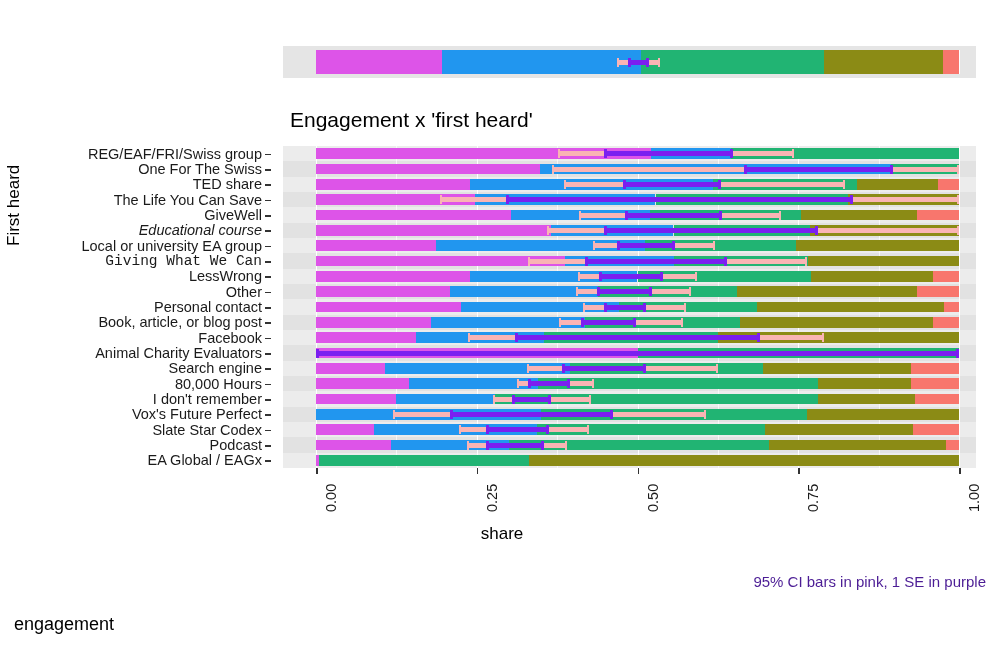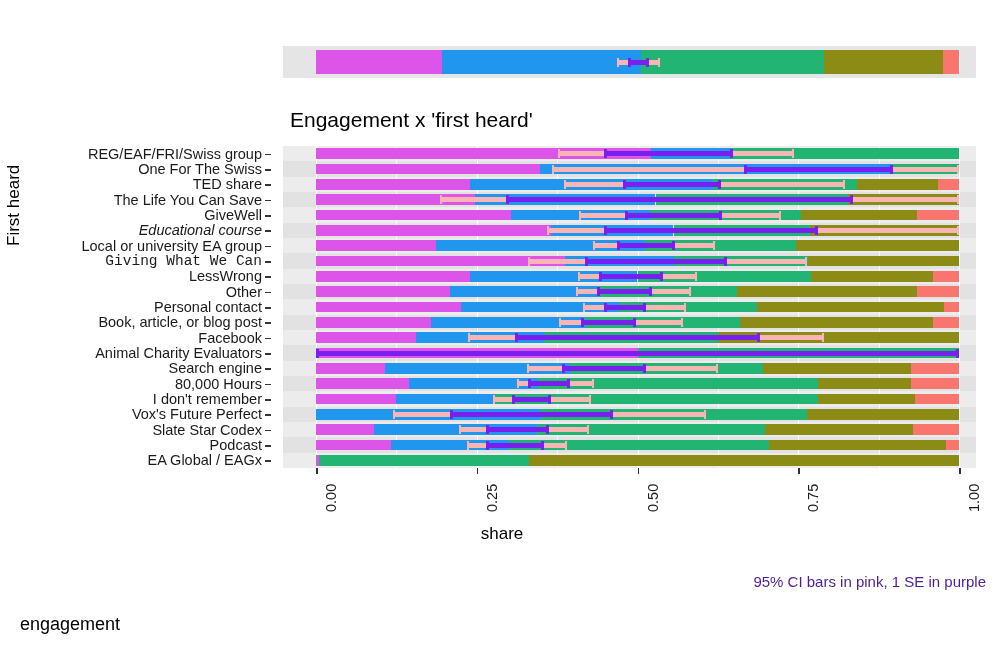--- a/index.html
+++ b/index.html
@@ -36,21 +36,21 @@
   #ytitle{position:absolute;left:4px;top:246px;transform:rotate(-90deg);transform-origin:left top;font-size:17px;color:#000;white-space:nowrap;}
 
   
   #xaxis{position:absolute;left:316px;top:468px;width:643px;height:60px;}
   .xtick{position:absolute;top:0;width:1.5px;height:6px;background:#333;}
   .xtlab{position:absolute;top:10px;font-size:14.5px;color:#1a1a1a;transform:rotate(-90deg);transform-origin:left top;white-space:nowrap;}
   #xtitle{position:absolute;left:0;top:524px;width:1004px;text-align:center;font-size:17px;color:#000;}
   #caption{position:absolute;right:18px;top:558px;font-size:15px;color:#4c1d95;margin-top:15px;}
 
   
-  #legend{position:absolute;left:8px;top:600px;width:880px;height:48px;display:flex;align-items:center;}
+  #legend{position:absolute;left:2px;top:600px;width:880px;height:48px;display:flex;align-items:center;}
   #legend-title{font-size:18px;color:#000;margin-left:12px;margin-right:14px;}
   .lgitem{display:flex;align-items:center;margin-right:12px;}
   .lgkey{width:26px;height:32px;margin-right:9px;}
   .lglab{font-size:14.5px;color:#000;white-space:nowrap;}
 </style>
 </head>
 <body>
 <div id="root">
 
 <div class="title" id="title-byfirstheard">Engagement x 'first heard'</div>

